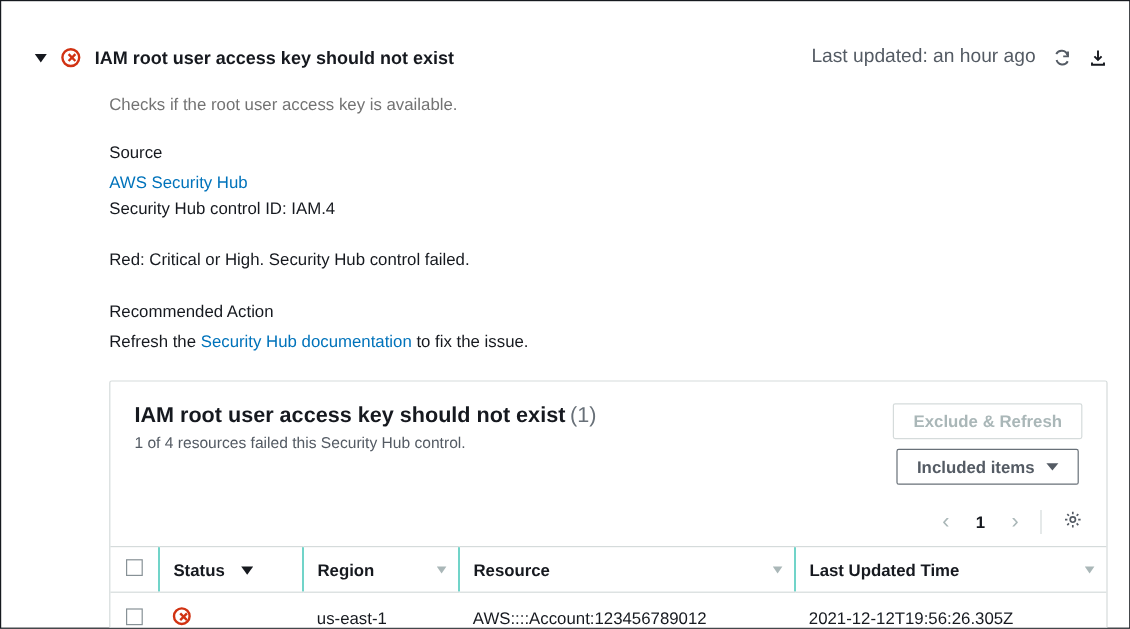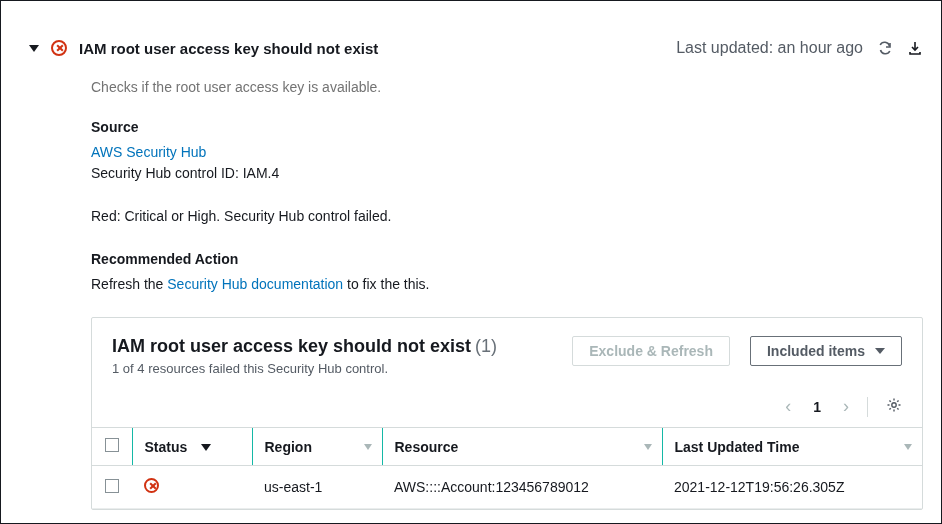--- a/index.html
+++ b/index.html
@@ -41,39 +41,39 @@
     width: 2px; height: 8px;
     background: #d13212;
   }
   .status-circle::before { transform: rotate(45deg); }
   .status-circle::after  { transform: rotate(-45deg); }
   .check-title { font-weight: 700; font-size: 15px; }
   .hdr-right { margin-left: auto; display: flex; align-items: center; gap: 14px; color: #545b64; font-size: 16px;}
   .icon-btn { color: #545b64; display:flex; align-items:center; }
   .main-col { margin-left: 72px; padding-top: 22px; }
   .desc { color: #737373; margin-bottom: 22px; font-size: 14px;}
-  .sec-label { font-weight: 700; margin-bottom: 4px; font-size: 14px;}
+  .sec-label { font-weight: 400; margin-bottom: 4px; font-size: 14px;}
   .link { color: #0073bb; text-decoration: none; }
   .sec-block { margin-bottom: 22px; line-height: 1.5; font-size: 14px;}
   .panel {
     border: 1px solid #d5dbdb;
     border-radius: 2px;
     background: #fff;
     margin-top: 10px;
   }
   .panel-head {
     padding: 18px 20px 14px 20px;
     display: flex;
     align-items: flex-start;
   }
   .panel-title-wrap { flex: 1; }
   .panel-title { font-weight: 700; font-size: 18px; }
   .panel-count { color: #687078; font-weight: 400; }
   .panel-sub { color: #545b64; font-size: 13px; margin-top: 4px; }
-  .panel-actions { display:flex; gap: 20px; align-items: center; }
+  .panel-actions { display:flex; gap: 8px; align-items: center; flex-direction: column; }
   .btn {
     border: 1px solid #687078;
     background: #fff;
     color: #545b64;
     font-weight: 700;
     font-size: 14px;
     padding: 6px 16px;
     border-radius: 2px;
     display: flex;
     align-items: center;
@@ -162,21 +162,21 @@
     <div>Security Hub control ID: IAM.4</div>
   </div>
 
   <div class="sec-block">
     <div>Red: Critical or High. Security Hub control failed.</div>
   </div>
 
   <div class="sec-block">
     <div class="sec-label">Recommended Action</div>
     <div>
-      <span>Refresh the </span><a href="#" class="link">Security Hub documentation</a><span> to fix the this.</span>
+      <span>Refresh the </span><a href="#" class="link">Security Hub documentation</a><span> to fix the issue.</span>
     </div>
   </div>
 
   <div class="panel">
     <div class="panel-head">
       <div class="panel-title-wrap">
         <div>
           <span class="panel-title">IAM root user access key should not exist</span>
           <span class="panel-title panel-count">(1)</span>
         </div>

